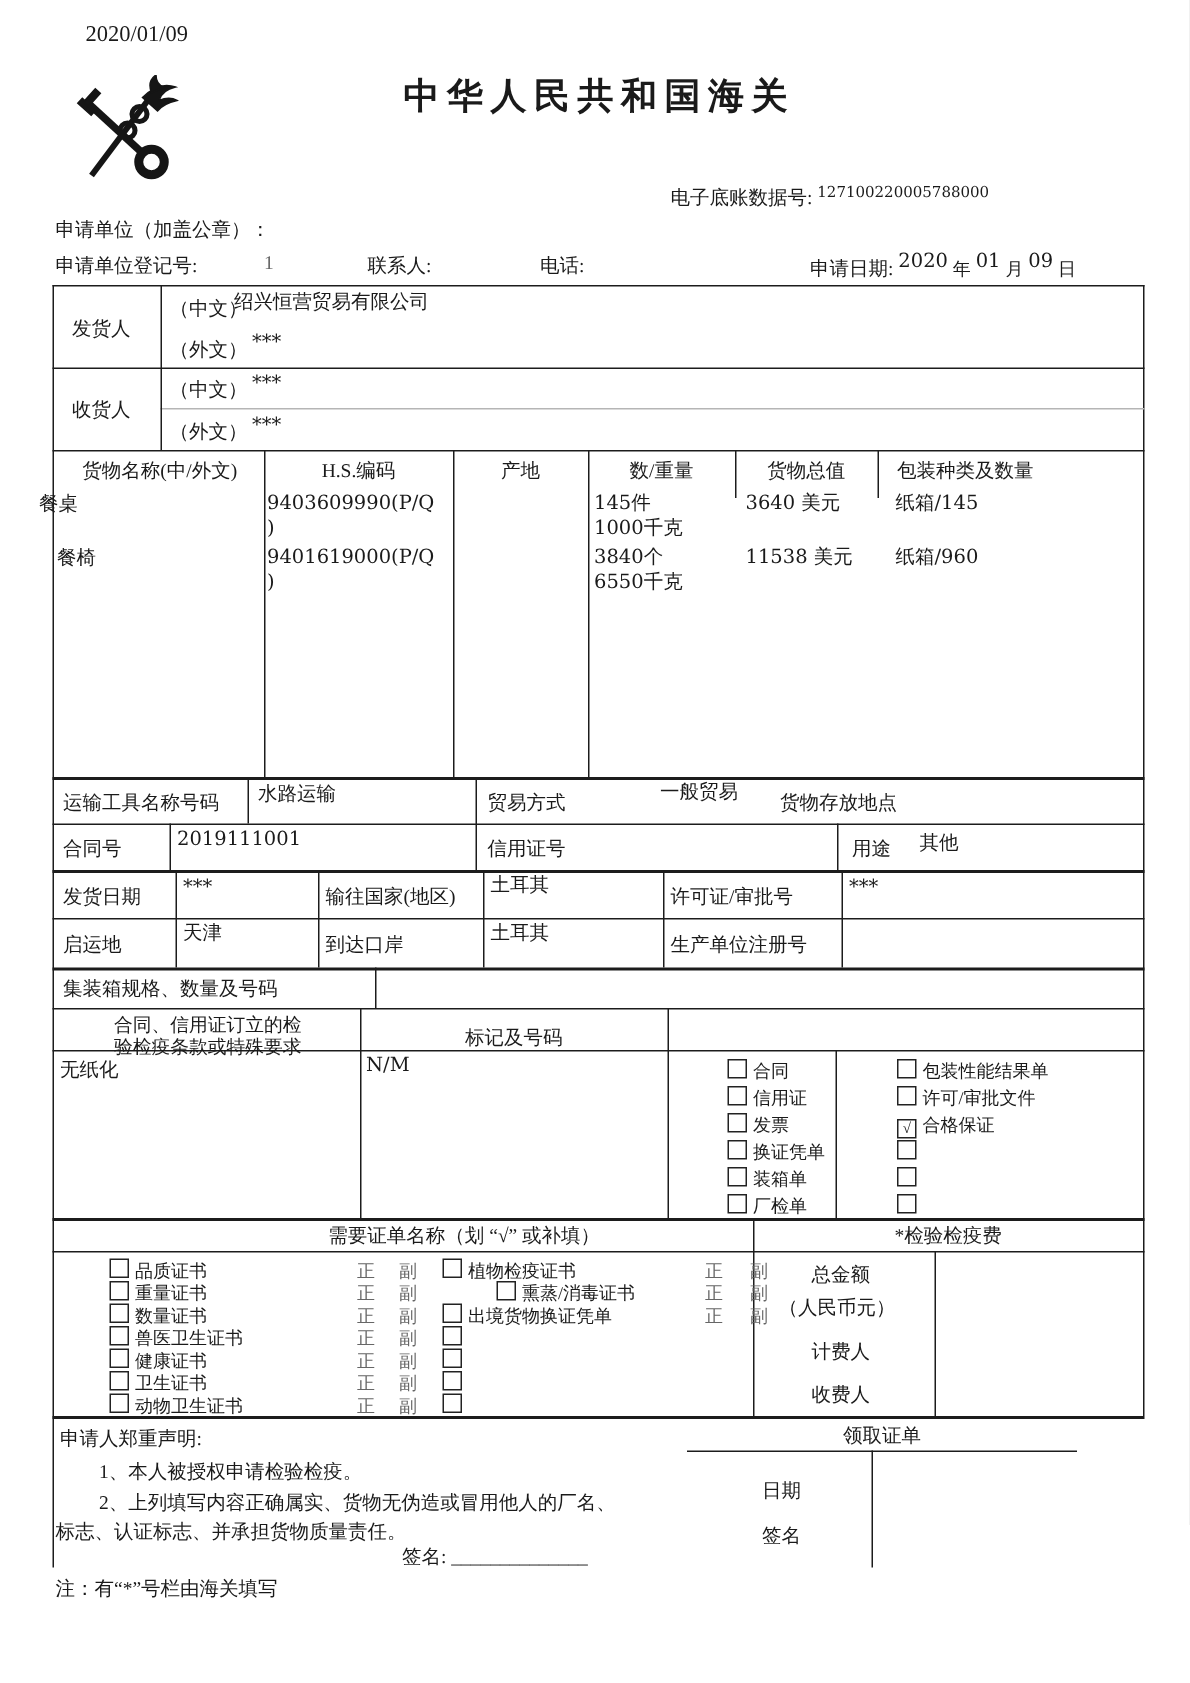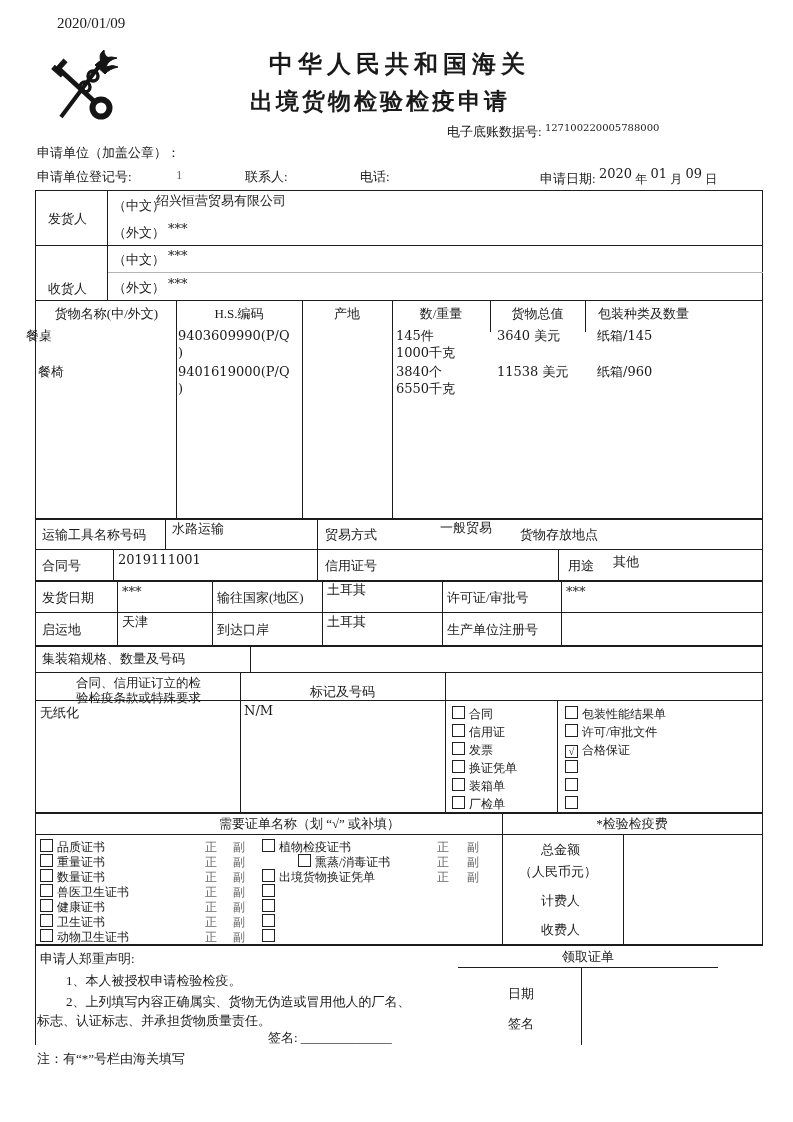--- a/index.html
+++ b/index.html
@@ -12,21 +12,21 @@
   .gray{color:#666;}
   .hl{position:absolute;height:1px;background:#1c1c1c;}
   .hl.thick{height:2px;}
   .hl.light{background:#b5b5b5;}
   .vl{position:absolute;width:1px;background:#1c1c1c;}
   .title{position:absolute;font-weight:bold;white-space:nowrap;}
   .rv{position:relative;top:-5px;}
   .mono{font-family:"DejaVu Serif","Liberation Serif",serif;}
   .cb{display:inline-block;width:11px;height:11px;border:1px solid #222;font-size:10px;
       line-height:11px;text-align:center;vertical-align:-1px;margin-right:4px;background:#fff;}
-  .row{position:absolute;white-space:nowrap;}
+  .row{position:absolute;white-space:nowrap;margin-left:33px;}
   .pos{position:absolute;}
 </style>
 </head>
 <body>
 
 <div id="page">
 
   <div class="t" style="left:57px;top:14px;font-size:15px;">2020/01/09</div>
 
   <div class="pos" style="left:46px;top:50px;width:74px;height:74px;">
@@ -39,21 +39,20 @@
         <circle cx="39" cy="37" r="5" fill="none" stroke-width="3.4"></circle>
         <line x1="13" y1="19" x2="50" y2="53" stroke-width="5"></line>
         <circle cx="55" cy="58" r="8.5" fill="none" stroke-width="6"></circle>
         <rect x="6" y="19" width="12" height="4.5" transform="rotate(42 12 21)"></rect>
         <rect x="13" y="9" width="4.5" height="12" transform="rotate(42 15 15)"></rect>
       </g>
     </svg>
   </div>
 
   <div class="title" style="left:230px;top:48px;width:300px;text-align:right;font-size:24px;letter-spacing:5px;">中华人民共和国海关</div>
-  <div class="title" style="left:230px;top:86px;width:300px;text-align:center;font-size:23px;letter-spacing:3px;">出境货物检验检疫申请</div>
 
   <div class="t" style="left:447px;top:124px;">
     <span>电子底账数据号:</span>
     <span class="rv mono xs">127100220005788000</span>
   </div>
 
   <div class="t" style="left:37px;top:145px;">申请单位（加盖公章）：</div>
   <div class="t" style="left:37px;top:169px;">申请单位登记号:</div>
   <div class="t gray" style="left:176px;top:167px;">1</div>
   <div class="t" style="left:245px;top:169px;">联系人:</div>
@@ -101,21 +100,21 @@
   <div class="vl" style="left:442px;top:580px;height:65px;"></div>
   <div class="vl" style="left:561px;top:580px;height:65px;"></div>
   <div class="vl" style="left:250px;top:645px;height:27px;"></div>
   <div class="vl" style="left:240px;top:672px;height:140px;"></div>
   <div class="vl" style="left:445px;top:672px;height:140px;"></div>
   <div class="vl" style="left:557px;top:700px;height:112px;"></div>
   <div class="vl" style="left:502px;top:812px;height:132px;"></div>
   <div class="vl" style="left:623px;top:834px;height:110px;"></div>
 
   <div class="t" style="left:48px;top:211px;">发货人</div>
-  <div class="t" style="left:48px;top:265px;margin-top:16px;">收货人</div>
+  <div class="t" style="left:48px;top:265px;">收货人</div>
   <div class="t" style="left:113px;top:198px;">（中文）</div>
   <div class="t" style="left:156px;top:193px;">绍兴恒营贸易有限公司</div>
   <div class="t" style="left:113px;top:225px;">（外文）</div>
   <div class="t mono" style="left:168px;top:221px;">***</div>
   <div class="t" style="left:113px;top:252px;">（中文）</div>
   <div class="t mono" style="left:168px;top:248px;">***</div>
   <div class="t" style="left:113px;top:280px;">（外文）</div>
   <div class="t mono" style="left:168px;top:276px;">***</div>
 
   <div class="t ctr" style="left:37px;top:306px;width:139px;">货物名称(中/外文)</div>

